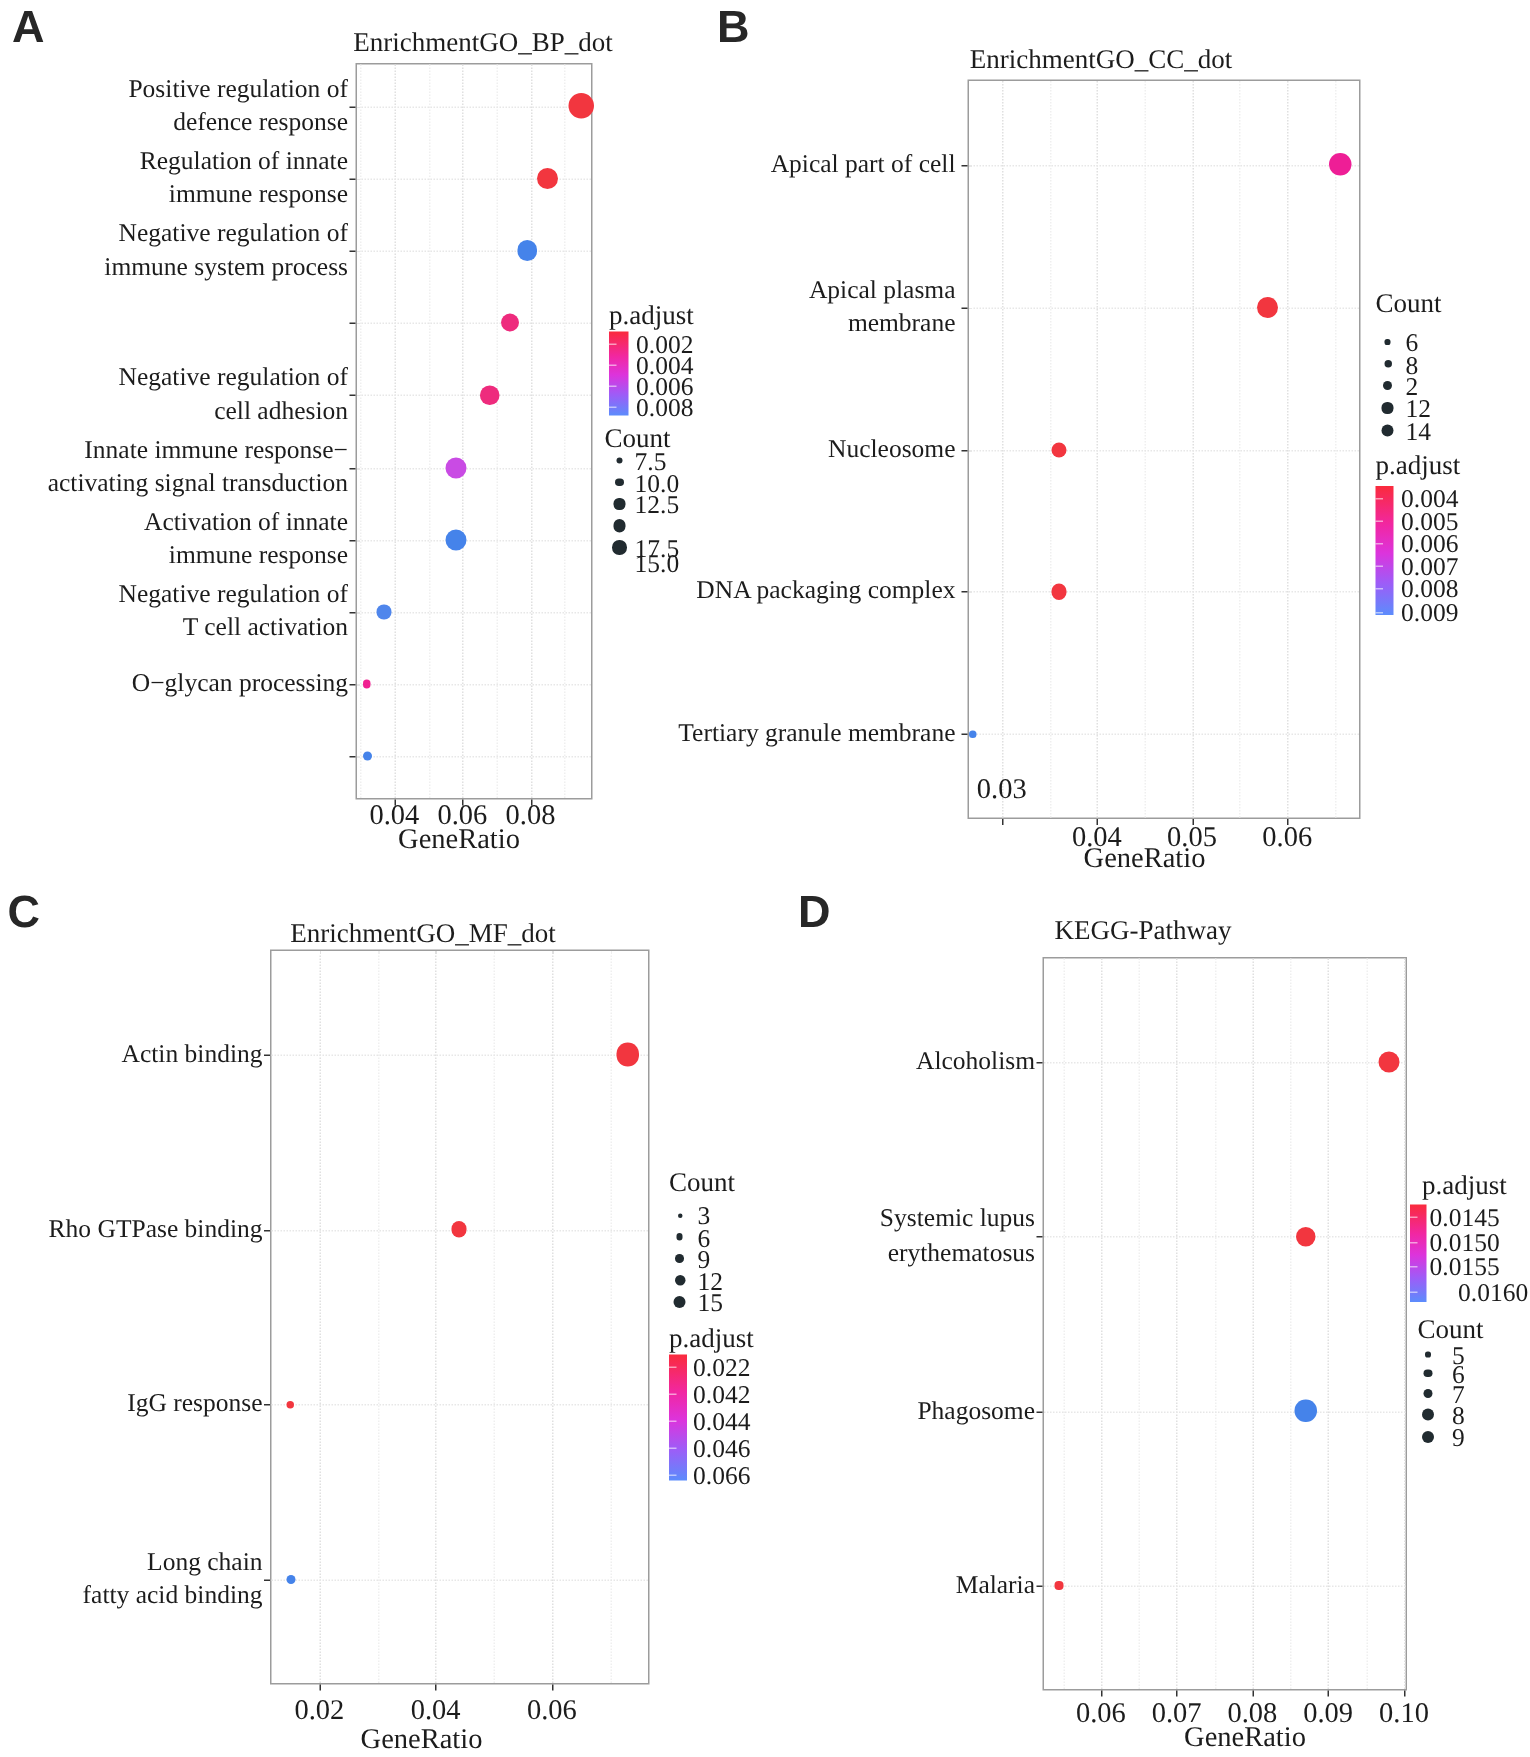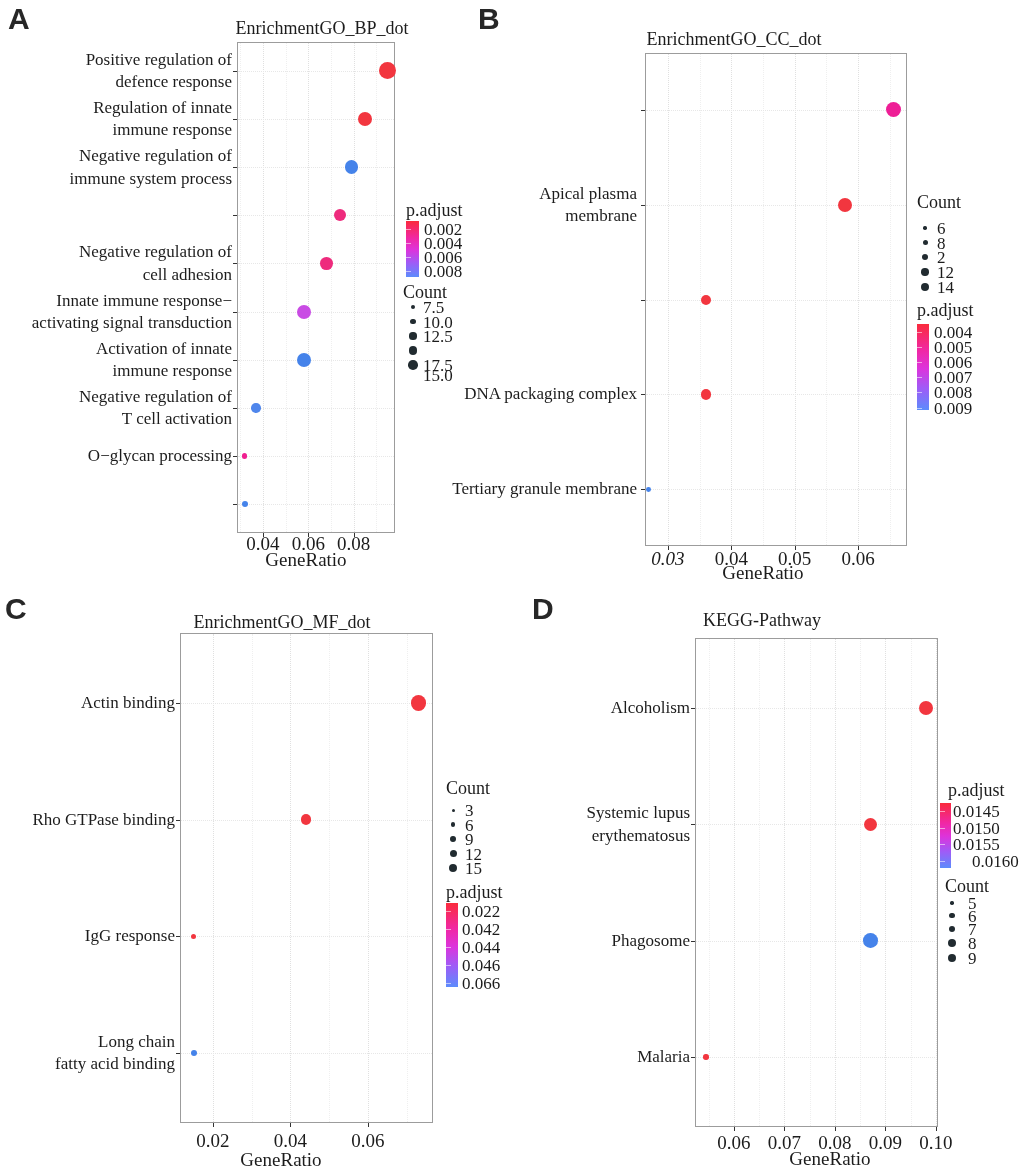--- a/index.html
+++ b/index.html
@@ -132,34 +132,36 @@
       <div class="gridv" style="left: 667.838px; top: 54px; height: 491px; border-left-color: rgb(224, 224, 224);"></div>
       <div class="gridv" style="left: 731.276px; top: 54px; height: 491px; border-left-color: rgb(224, 224, 224);"></div>
       <div class="gridv" style="left: 794.714px; top: 54px; height: 491px; border-left-color: rgb(224, 224, 224);"></div>
       <div class="gridv" style="left: 858.153px; top: 54px; height: 491px; border-left-color: rgb(224, 224, 224);"></div>
       <div class="gridv minor" style="left: 699.557px; top: 54px; height: 491px; border-left-color: rgb(239, 239, 239);"></div>
       <div class="gridv minor" style="left: 762.995px; top: 54px; height: 491px; border-left-color: rgb(239, 239, 239);"></div>
       <div class="gridv minor" style="left: 826.433px; top: 54px; height: 491px; border-left-color: rgb(239, 239, 239);"></div>
       <div class="gridv minor" style="left: 889.872px; top: 54px; height: 491px; border-left-color: rgb(239, 239, 239);"></div>
       <div class="gridh" style="left: 646px; top: 109.885px; width: 260px;"></div>
       <div class="tickmark" style="left: 641px; top: 109.885px; width: 4px; height: 1px; background: rgb(51, 51, 51);"></div>
+      <div class="cat" style="right: 383px; top: 109.885px; width: 225px; color: rgb(28, 28, 28);">Apical part of cell</div>
       <div class="gridh" style="left: 646px; top: 204.692px; width: 260px;"></div>
       <div class="tickmark" style="left: 641px; top: 204.692px; width: 4px; height: 1px; background: rgb(51, 51, 51);"></div>
       <div class="cat" style="right: 383px; top: 204.692px; width: 225px; color: rgb(28, 28, 28);">Apical plasma
 membrane</div>
       <div class="gridh" style="left: 646px; top: 299.5px; width: 260px;"></div>
       <div class="tickmark" style="left: 641px; top: 299.5px; width: 4px; height: 1px; background: rgb(51, 51, 51);"></div>
+      <div class="cat" style="right: 383px; top: 299.5px; width: 225px; color: rgb(28, 28, 28);">Nucleosome</div>
       <div class="gridh" style="left: 646px; top: 394.308px; width: 260px;"></div>
       <div class="tickmark" style="left: 641px; top: 394.308px; width: 4px; height: 1px; background: rgb(51, 51, 51);"></div>
       <div class="cat" style="right: 383px; top: 394.308px; width: 225px; color: rgb(28, 28, 28);">DNA packaging complex</div>
       <div class="gridh" style="left: 646px; top: 489.115px; width: 260px;"></div>
       <div class="tickmark" style="left: 641px; top: 489.115px; width: 4px; height: 1px; background: rgb(51, 51, 51);"></div>
       <div class="cat" style="right: 383px; top: 489.115px; width: 225px; color: rgb(28, 28, 28);">Tertiary granule membrane</div>
       <div class="tickmark" style="left: 667.838px; top: 546px; width: 1px; height: 4px; background: rgb(51, 51, 51);"></div>
-      <div class="xtick" style="left: 667.838px; top: 548px; font-style: italic;">0.03</div>
+      <div class="xtick" style="left: 667.838px; top: 516px;">0.03</div>
       <div class="tickmark" style="left: 731.276px; top: 546px; width: 1px; height: 4px; background: rgb(51, 51, 51);"></div>
       <div class="xtick" style="left: 731.276px; top: 548px;">0.04</div>
       <div class="tickmark" style="left: 794.714px; top: 546px; width: 1px; height: 4px; background: rgb(51, 51, 51);"></div>
       <div class="xtick" style="left: 794.714px; top: 548px;">0.05</div>
       <div class="tickmark" style="left: 858.153px; top: 546px; width: 1px; height: 4px; background: rgb(51, 51, 51);"></div>
       <div class="xtick" style="left: 858.153px; top: 548px;">0.06</div>
       <div class="xlab" style="left: 763px; top: 573px;">GeneRatio</div>
       <div class="dot" style="left: 885.544px; top: 102.385px; width: 15px; height: 15px; background: rgb(238, 30, 150);"></div>
       <div class="dot" style="left: 838.465px; top: 197.692px; width: 14px; height: 14px; background: rgb(242, 54, 63);"></div>
       <div class="dot" style="left: 700.901px; top: 294.5px; width: 10px; height: 10px; background: rgb(242, 54, 63);"></div>

